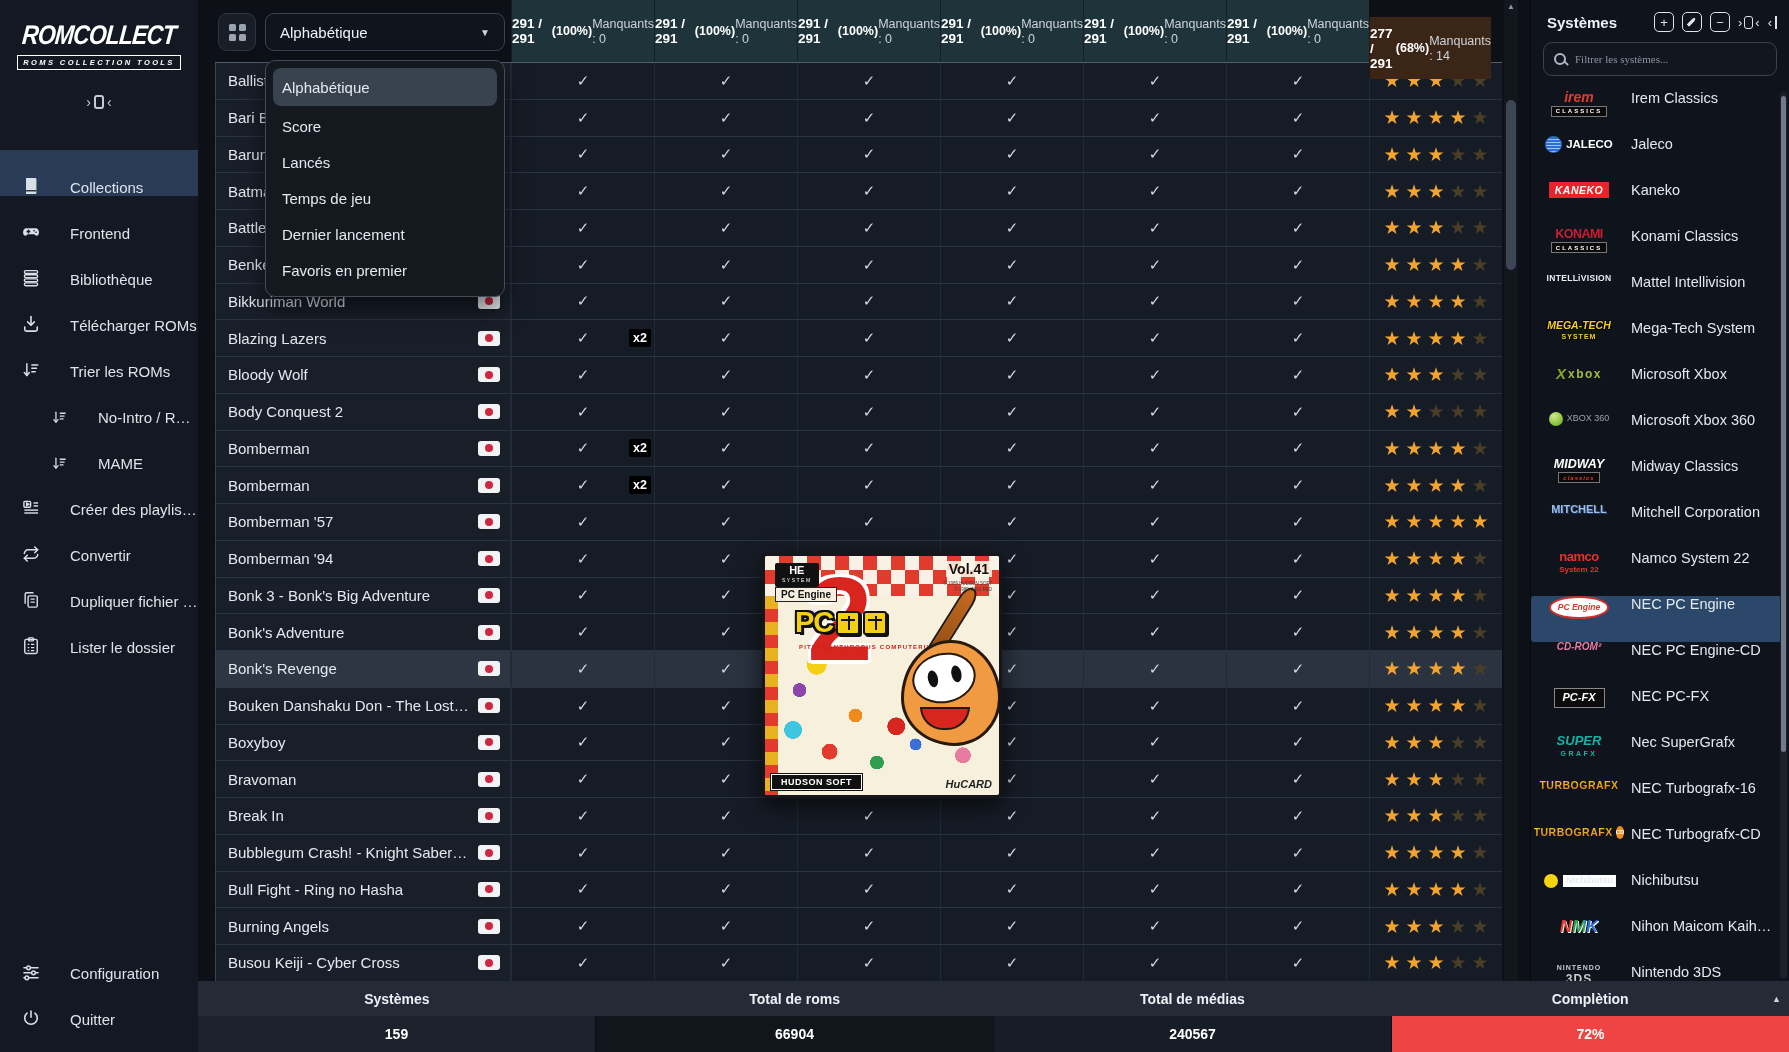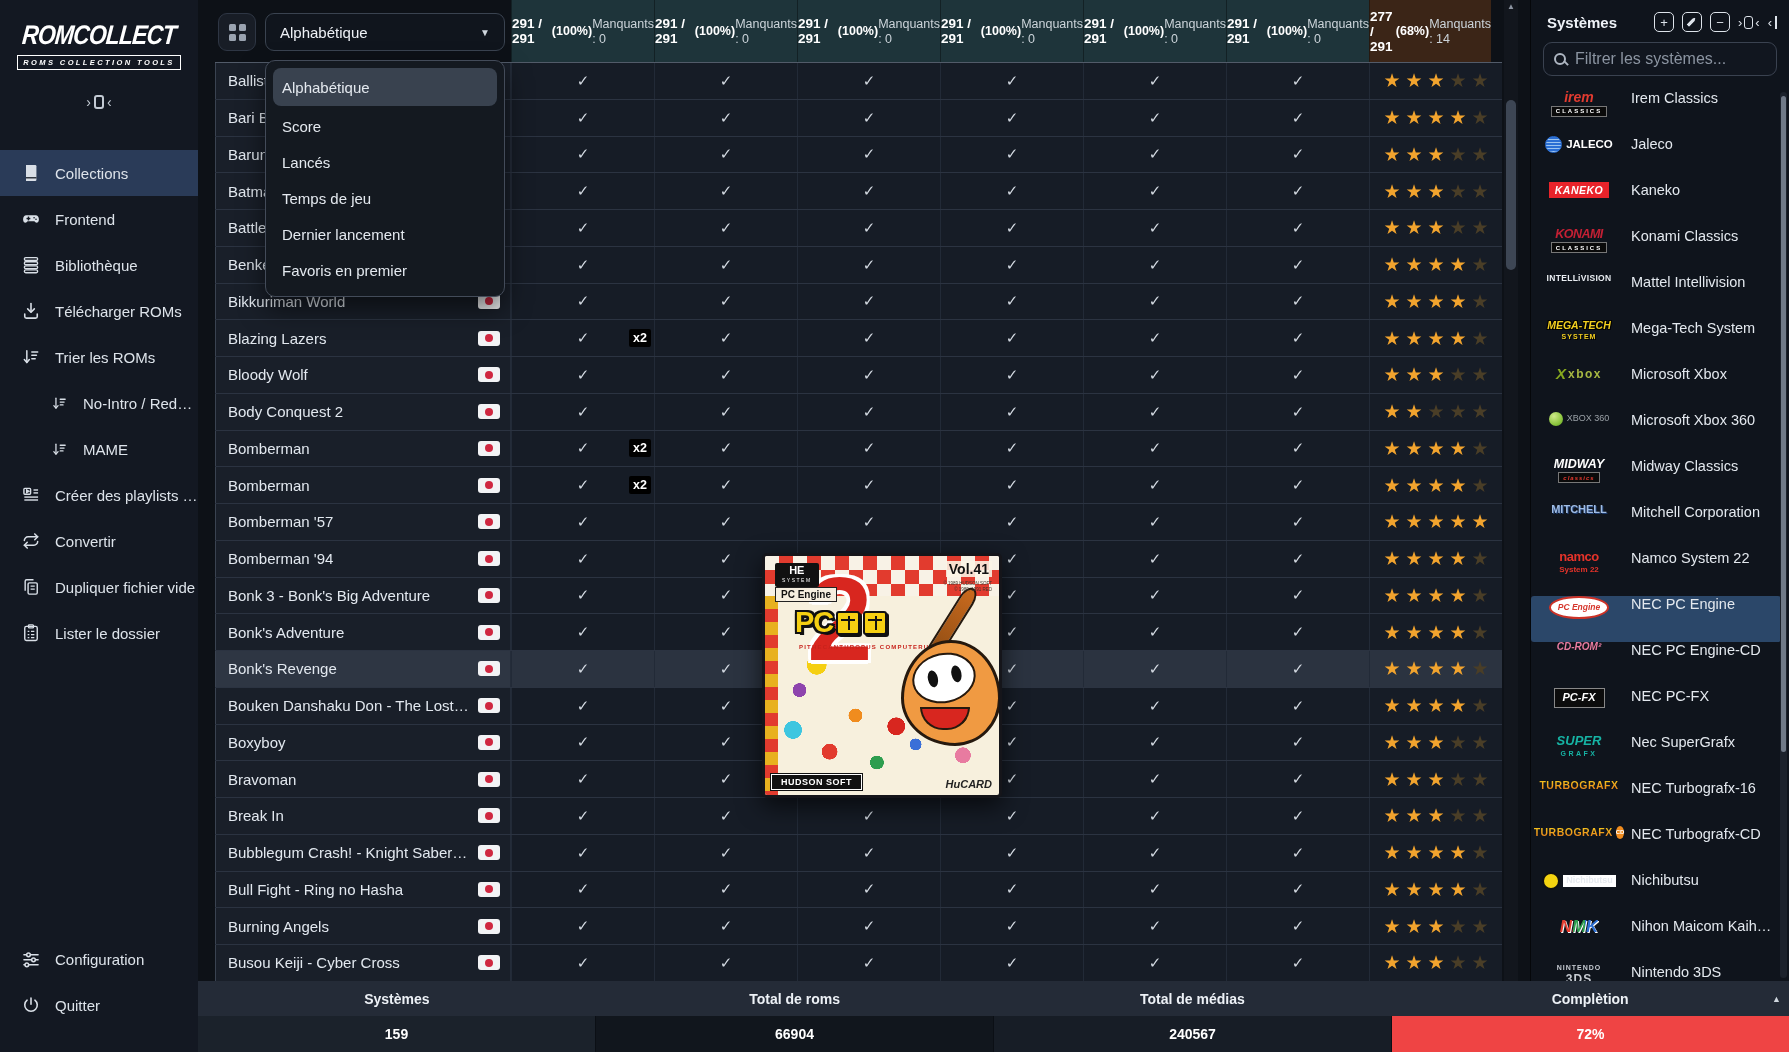--- a/index.html
+++ b/index.html
@@ -11,42 +11,42 @@
   .logo { margin-top:20px; text-align:center; }
   .logo-main { display:block; font-size:27px; font-weight:bold; font-style:italic; color:#fff;
                transform:scaleX(.85) skewX(-6deg); letter-spacing:-1px; }
   .logo-sub { display:inline-block; border:1px solid #fff; padding:2px 5px; margin-top:4px;
               font-size:7.5px; font-weight:bold; font-style:italic; letter-spacing:2.4px; color:#fff; }
   .collapse-row { margin-top:24px; text-align:center; color:#c3cad4; font-size:14px; cursor:pointer; }
   .sqr { display:inline-block; width:10px; height:14px; border:2px solid #c3cad4; border-radius:3px; margin:0 3px; vertical-align:-2px; }
   .nav { position:absolute; left:0; width:198px; }
   .nav.top { top:150px; }
   .nav.bottom { bottom:24px; }
-  .nitem { height:46px; display:flex; align-items:center; padding-left:20px; gap:13px; font-size:15px; color:#dde3ea; cursor:pointer; white-space:nowrap; }
+  .nitem { height:46px; display:flex; align-items:flex-end; padding-left:20px; gap:28px; font-size:15px; color:#dde3ea; cursor:pointer; white-space:nowrap; }
   .nitem.active { background:#2a3b58; }
   .nitem.sub { padding-left:48px; }
   .nicon { width:22px; flex:0 0 22px; display:flex; align-items:center; justify-content:center; color:#d9dfe7; }
   .nicon svg { width:20px; height:20px; }
   .nitem.sub .nicon svg { width:17px; height:17px; }
   .nlabel { overflow:hidden; text-overflow:ellipsis; }
 
   
   #main { position:absolute; left:198px; top:0; width:1332px; height:981px; background:#0d1117; }
   .gridbtn { position:absolute; left:20px; top:13px; width:38px; height:38px; background:#181d26; border:1px solid #2e3644; border-radius:9px;
              display:flex; align-items:center; justify-content:center; cursor:pointer; z-index:20; }
   .gicon { display:grid; grid-template-columns:7px 7px; gap:3px; }
   .gicon i { width:7px; height:7px; background:#9aa3b0; border-radius:1.5px; }
   .selectbox { position:absolute; left:67px; top:13px; width:240px; height:38px; background:#10151d; border:1px solid #3a4350; border-radius:9px;
                display:flex; align-items:center; justify-content:space-between; padding:0 14px; font-size:15px; color:#eef1f6; cursor:pointer; z-index:20; }
   .selcaret { font-size:10px; color:#cfd6de; }
 
   .statshead { position:absolute; left:313px; top:0; width:991px; height:62px; display:flex; z-index:10; }
   .shcell { width:143px; height:62px; background:#1e343a; border-left:1px solid rgba(0,0,0,.35);
             display:flex; flex-direction:row; align-items:center; justify-content:center; line-height:15px; }
-  .shcell.warn { width:122px; background:#3b2517; }
+  .shcell.warn { width:122px; background:#3b2517;margin-top:17px; }
   .sh1 { font-size:13.5px; font-weight:bold; color:#fff; }
   .sh2 { font-size:12.5px; font-weight:bold; color:#fff; }
   .sh3 { font-size:12.5px; color:#ccd4da; margin-top:1px; }
 
   .rows { position:absolute; left:17px; top:62px; width:1287px; height:919px; border-top:1px solid #525b69; overflow:hidden; }
   .grow { height:36.76px; display:flex; background:#161c26; border-bottom:1px solid #2b3341; }
   .grow.hl { background:#2b3340; }
   .cell { display:flex; align-items:center; justify-content:center; }
   .cell.name { width:296px; justify-content:flex-start; padding:0 10px 0 12px; border-left:1px solid #3a4351; border-right:1px solid #242c39; background:rgba(255,255,255,.015); }
   .ntext { flex:1; font-size:15px; color:#e2e8ef; white-space:nowrap; overflow:hidden; text-overflow:ellipsis; }
@@ -125,21 +125,21 @@
          font-size:13px; line-height:1; cursor:pointer; color:#dde3ea; }
   .ric.plain { border:none; width:auto; gap:1px; }
   .sqr2 { width:9px; height:13px; border:1.7px solid #dde3ea; border-radius:3px; display:inline-block; margin:0 1px; }
   .vbar { width:2px; height:13px; background:#dde3ea; display:inline-block; margin-left:2px; }
   .pencil { width:11px; height:3.5px; background:#dde3ea; transform:rotate(-45deg);
             clip-path:polygon(0 0,75% 0,100% 50%,75% 100%,0 100%); }
   .search { margin:4px 12px 8px; height:34px; border:1px solid #3a4250; border-radius:9px; background:#11161f;
             display:flex; align-items:center; padding:0 10px; gap:9px; }
   .sicon { width:12px; height:12px; flex:0 0 12px; border:2px solid #aeb6c2; border-radius:50%; position:relative; }
   .sicon::after { content:""; position:absolute; width:6px; height:2px; background:#aeb6c2; transform:rotate(45deg); right:-5px; bottom:-1px; }
-  .search input { flex:1; background:none; border:none; outline:none; color:#dfe5ec; font-size:16px; font-family:Liberation Sans, sans-serif; }
+  .search input { flex:1; background:none; border:none; outline:none; color:#dfe5ec; font-size:11px; font-family:Liberation Serif, serif; }
   .search input::placeholder { color:#8b94a1; }
   .syslist { position:absolute; left:0; top:90px; width:250px; bottom:0; overflow:hidden; }
   .sysrow { height:46px; display:flex; align-items:flex-start; padding:0 4px 0 8px; cursor:pointer; border-radius:3px; }
   .sysrow.sel { background:#2b4769; }
   .syslogo { width:80px; flex:0 0 80px; display:flex; flex-direction:column; align-items:center; justify-content:center; text-align:center; line-height:1.05; }
   .syslabel { margin-left:12px; font-size:14.5px; color:#e3e8ee; white-space:nowrap; overflow:hidden; text-overflow:ellipsis; }
   .ls { display:inline-block; background:#0a0a0a; color:#fff; font-size:6px; font-weight:bold; letter-spacing:2px; padding:1.5px 4px; border:1px solid #777; margin-top:1px; }
   .ls2 { font-size:7px; font-weight:bold; margin-top:2px; letter-spacing:1px; }
   .lbadge { width:13px; height:13px; border-radius:50%; background:#f08c1e; color:#fff; font-size:6px; font-weight:bold;
             display:flex; align-items:center; justify-content:center; }
@@ -1330,21 +1330,21 @@
           <span class="syslabel">Jaleco</span>
         </div>
         <div class="sysrow">
           <div class="syslogo lg-kaneko">
             <span class="lt">KANEKO</span>
           </div>
           <span class="syslabel">Kaneko</span>
         </div>
         <div class="sysrow">
           <div class="syslogo lg-konami">
-            <span class="lt" style="color: rgb(196, 32, 52); font-style: italic;">KONAMI</span>
+            <span class="lt" style="color: rgb(196, 32, 52);">KONAMI</span>
             <span class="ls">CLASSICS</span>
           </div>
           <span class="syslabel">Konami Classics</span>
         </div>
         <div class="sysrow">
           <div class="syslogo lg-intv">
             <span class="lt" style="color: rgb(233, 237, 242);">INTELLiVISION</span>
           </div>
           <span class="syslabel">Mattel Intellivision</span>
         </div>

